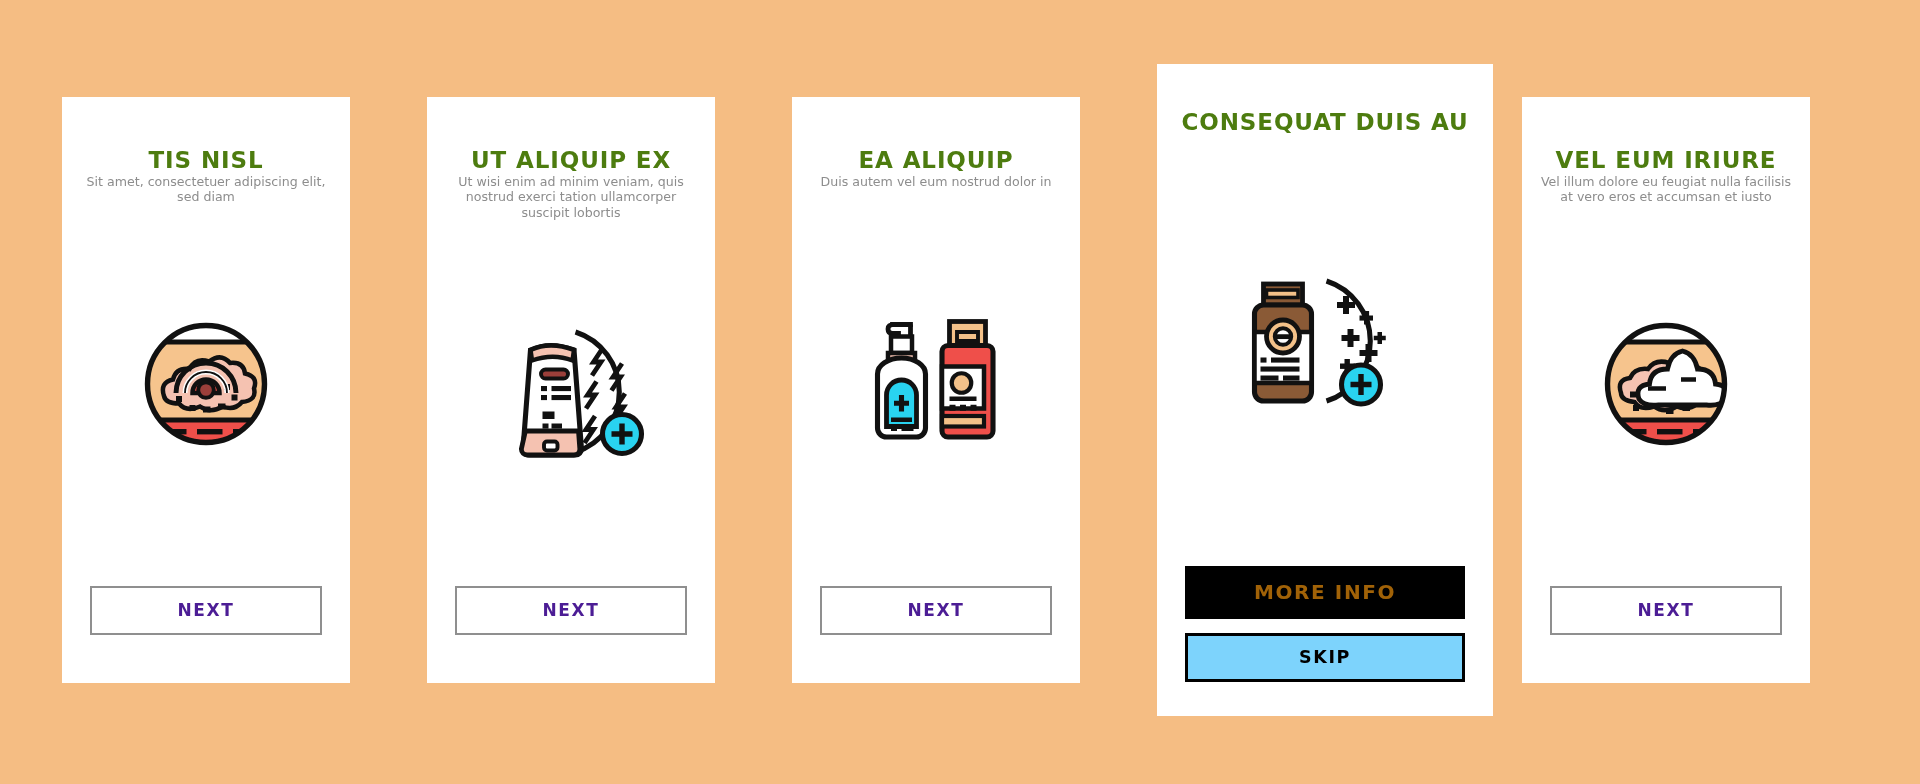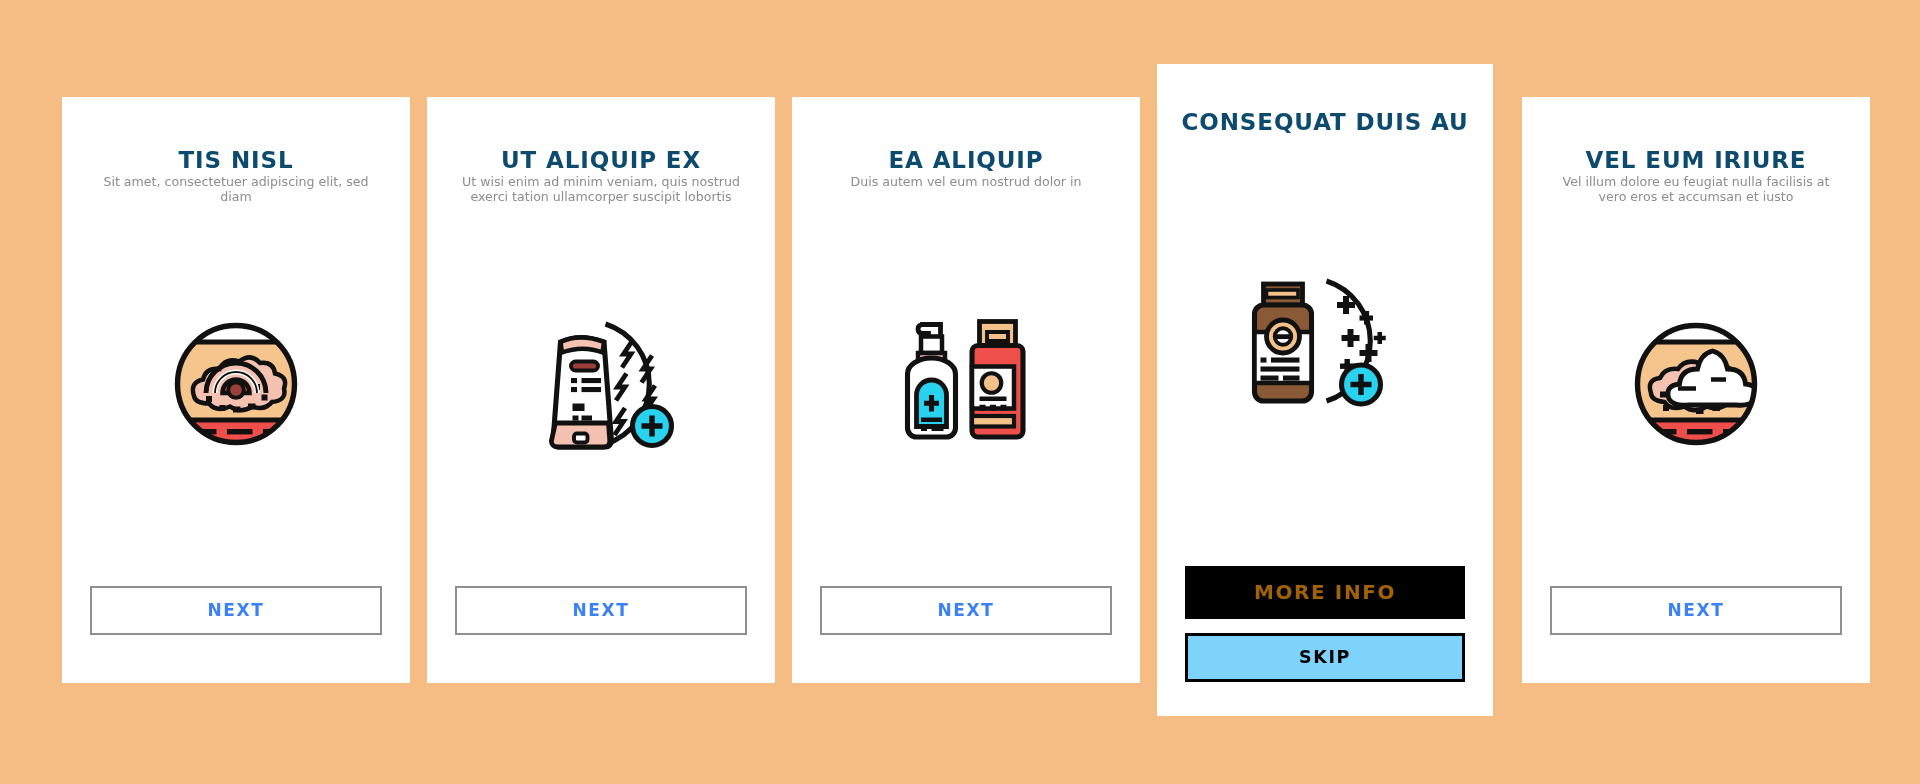--- a/index.html
+++ b/index.html
@@ -26,21 +26,21 @@
     background: #ffffff;
     box-sizing: border-box;
     display: flex;
     flex-direction: column;
     align-items: center;
   }
 
   
   .card.standard {
     top: 97px;
-    width: 348px;
+    width: 288px;
     height: 586px;
   }
   .card.c1 { left: 62px; }
   .card.c2 { left: 427px; }
   .card.c3 { left: 792px; }
   .card.c5 { left: 1522px; }
 
   
   .card.featured {
     top: 64px;
@@ -55,21 +55,21 @@
     padding: 0 18px;
     text-align: center;
   }
   .card.standard .card-head { padding-top: 50px; }
   .card.featured .card-head { padding-top: 45px; }
 
   .card-title {
     font-size: 23px;
     font-weight: bold;
     letter-spacing: 0.9px;
-    color: #0c4a6e;
+    color: #4d7c0f;
     line-height: 1.13;
     margin: 0;
     text-align: center;
   }
 
   .card-sub {
     margin: 1px auto 0;
     font-size: 12.6px;
     line-height: 1.22;
     color: #8d8d8d;
@@ -102,21 +102,21 @@
     text-align: center;
     font-weight: bold;
     letter-spacing: 1.6px;
     cursor: pointer;
     user-select: none;
   }
 
   .btn.next {
     border: 2px solid #8f8f8f;
     background: #ffffff;
-    color: #3b82f6;
+    color: #4c1d95;
     font-size: 17px;
     padding: 12px 16px 13px;
   }
 
   .btn.primary {
     border: 2px solid #000000;
     background: #000000;
     color: #a16207;
     font-size: 20px;
     padding: 12px 0 13px;

